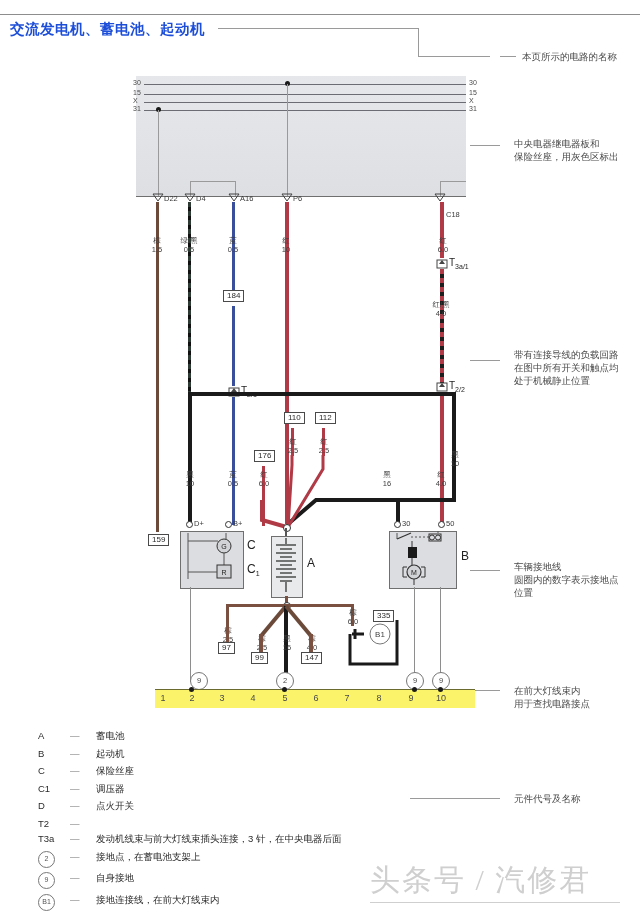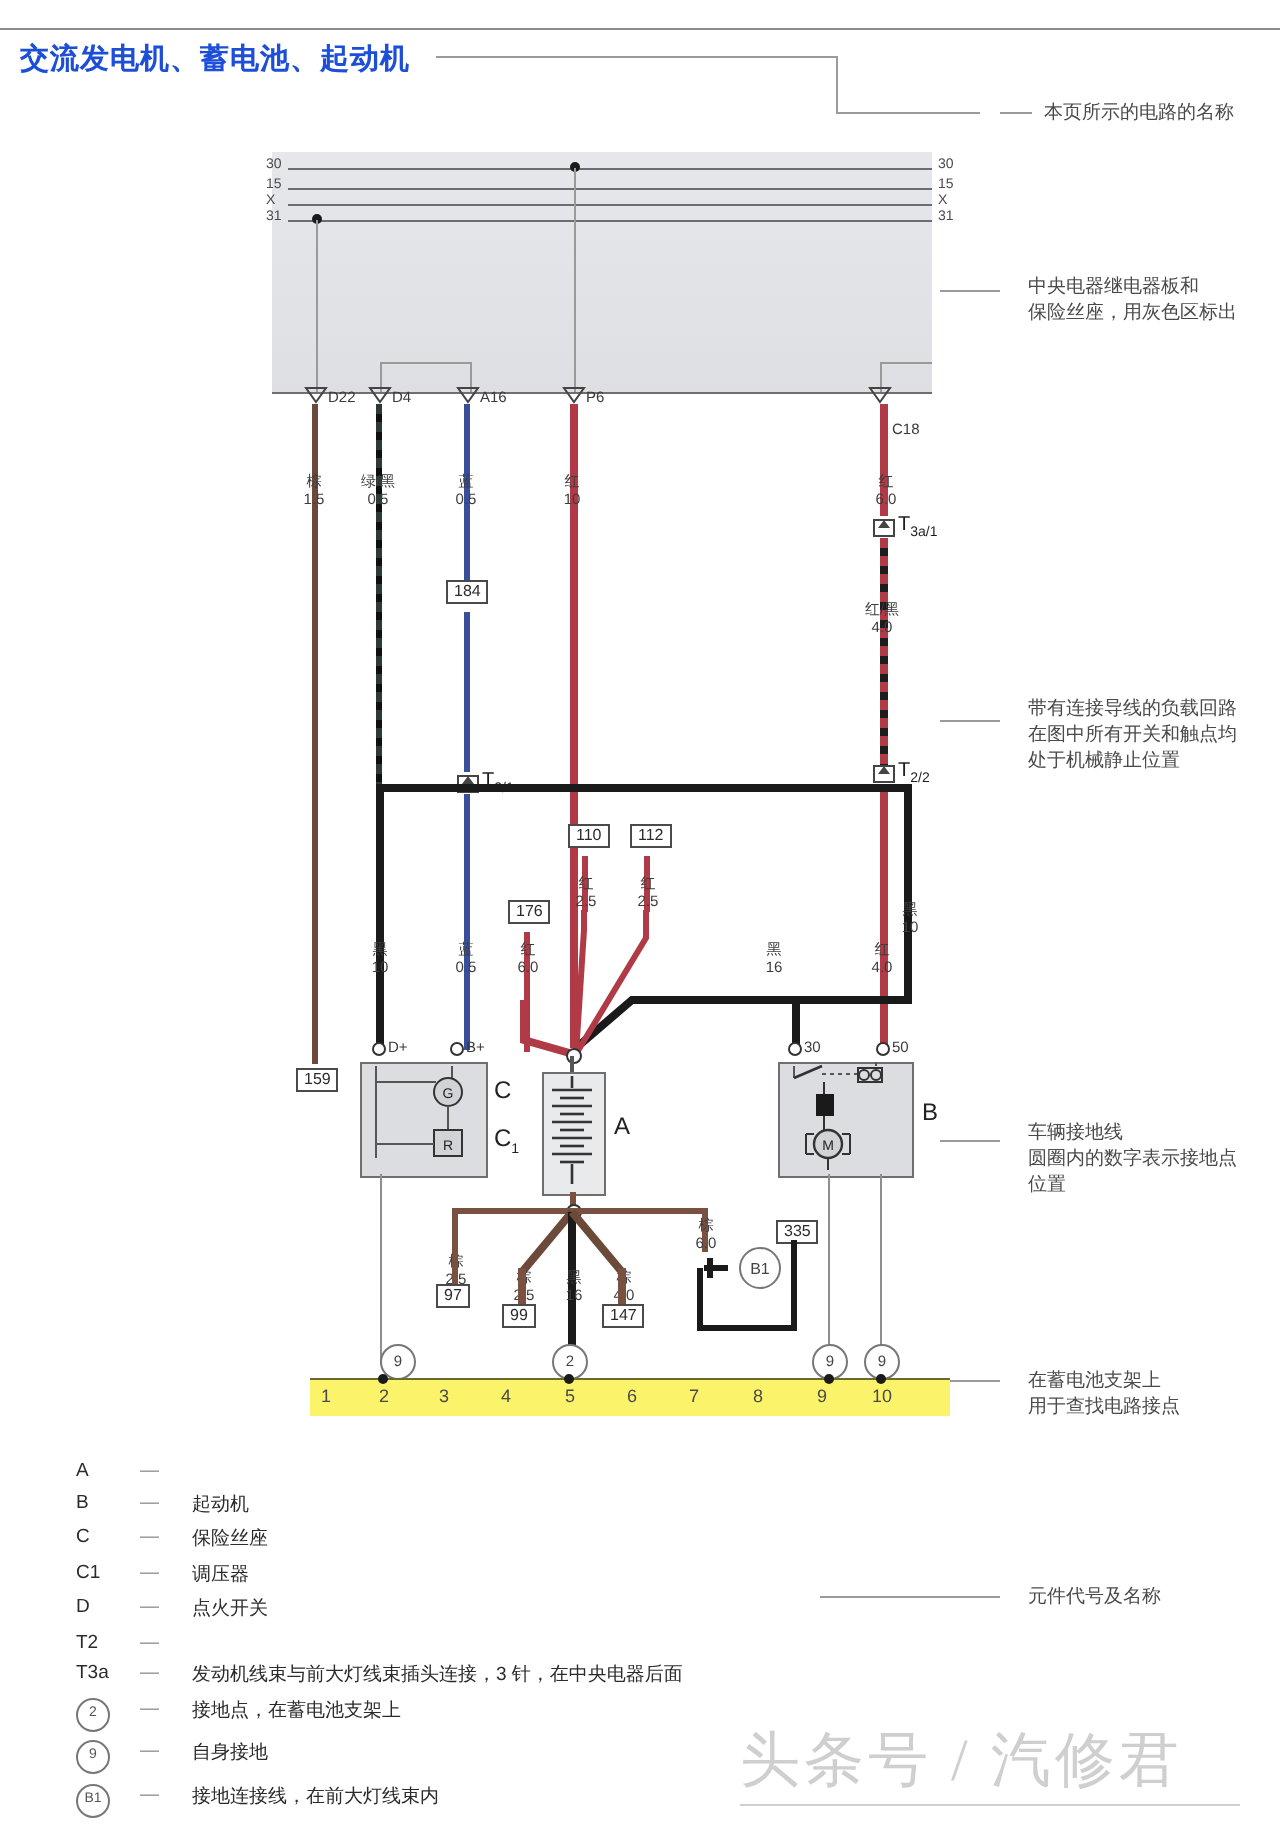--- a/index.html
+++ b/index.html
@@ -367,37 +367,37 @@
   <span>4.0</span>
 </div>
 <div class="w w-v brown2 w4" style="left:309px;top:634px;height:18px;"></div>
 <div class="boxnum" style="left:301px;top:652px;">147</div>
 
 <div class="w w-v brown2" style="left:351px;top:604px;height:22px;width:3px;"></div>
 <div class="wlbl" style="left:338px;top:608px;">
   <span>棕</span><br>
   <span>6.0</span>
 </div>
-<div class="boxnum" style="left:388px;top:610px;">335</div>
+<div class="boxnum" style="left:373px;top:610px;">335</div>
 
 <svg class="abs" style="left:340px;top:620px;" width="70" height="48">
   <line x1="12" y1="14" x2="24" y2="14" stroke="#1a1a1a" stroke-width="3"></line>
   <line x1="15" y1="9" x2="15" y2="19" stroke="#1a1a1a" stroke-width="3"></line>
   <circle cx="40" cy="14" r="10" fill="#fff" stroke="#777" stroke-width="1"></circle>
   <text x="40" y="17" font-size="8" text-anchor="middle" fill="#444" font-family="Liberation Sans">B1</text>
   <path d="M10 14 L10 44 L57 44 L57 0" stroke="#1a1a1a" stroke-width="3" fill="none"></path>
 </svg>
 
 <div class="abs leader" style="left:470px;top:570px;width:30px;"></div>
 <div class="abs callout" style="left:514px;top:560px;width:124px;">车辆接地线
 圆圈内的数字表示接地点
 位置</div>
 
 <div class="abs leader" style="left:470px;top:690px;width:30px;"></div>
-<div class="abs callout" style="left:514px;top:684px;width:124px;">在蓄电池支架上
+<div class="abs callout" style="left:514px;top:684px;width:124px;">在前大灯线束内
 用于查找电路接点</div>
 
 <div class="gnd" style="left:190px;top:672px;">9</div>
 <div class="gnd" style="left:276px;top:672px;">2</div>
 <div class="gnd" style="left:406px;top:672px;">9</div>
 <div class="gnd" style="left:432px;top:672px;">9</div>
 
 <div class="abs" id="strip"></div>
 <div class="abs" style="left:155px;top:689px;width:320px;height:1.4px;background:#6a6a2f;"></div>
 <div class="dot" style="left:189px;top:687px;"></div>
@@ -412,20 +412,21 @@
 <div class="sn" style="left:309px;top:693px;">6</div>
 <div class="sn" style="left:340px;top:693px;">7</div>
 <div class="sn" style="left:372px;top:693px;">8</div>
 <div class="sn" style="left:404px;top:693px;">9</div>
 <div class="sn" style="left:434px;top:693px;">10</div>
 
 <div class="abs" id="legend">
   <div class="lrow">
     <span class="lkey">A</span>
     <span class="ldash">—</span>
+    <span class="ltxt">蓄电池</span>
   </div>
   <div class="lrow">
     <span class="lkey">B</span>
     <span class="ldash">—</span>
     <span class="ltxt">起动机</span>
   </div>
   <div class="lrow">
     <span class="lkey">C</span>
     <span class="ldash">—</span>
     <span class="ltxt">保险丝座</span>

